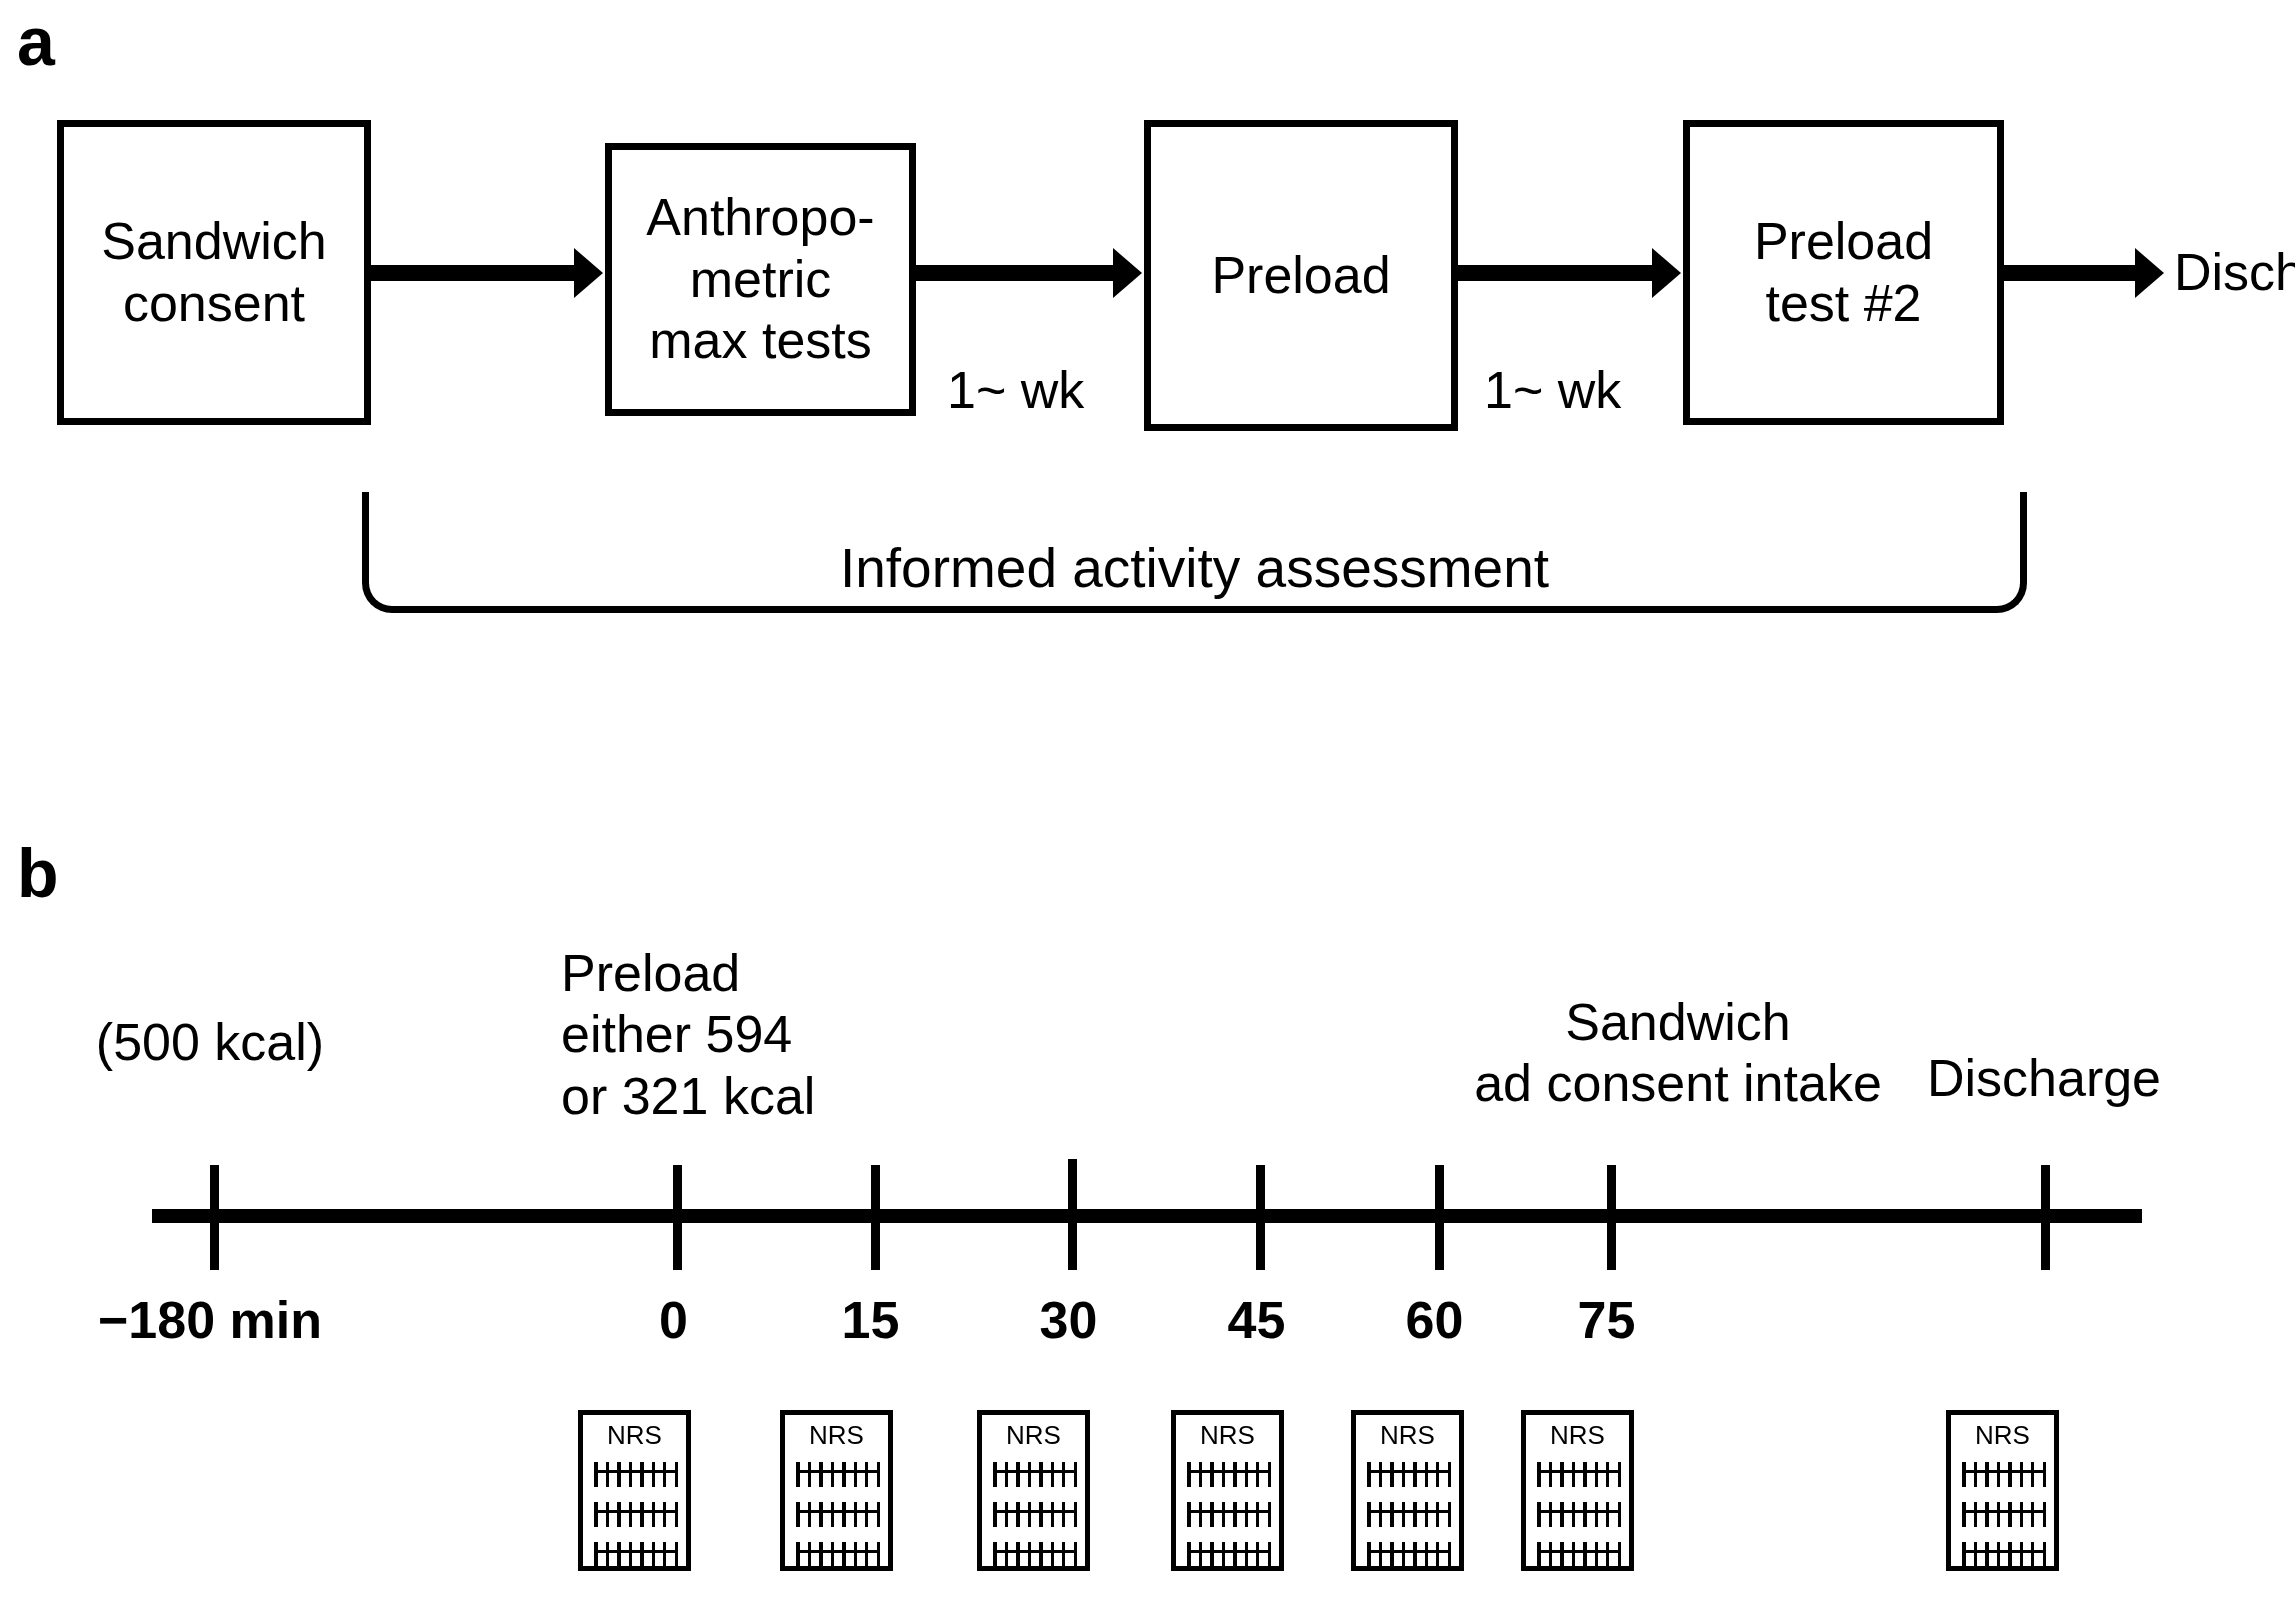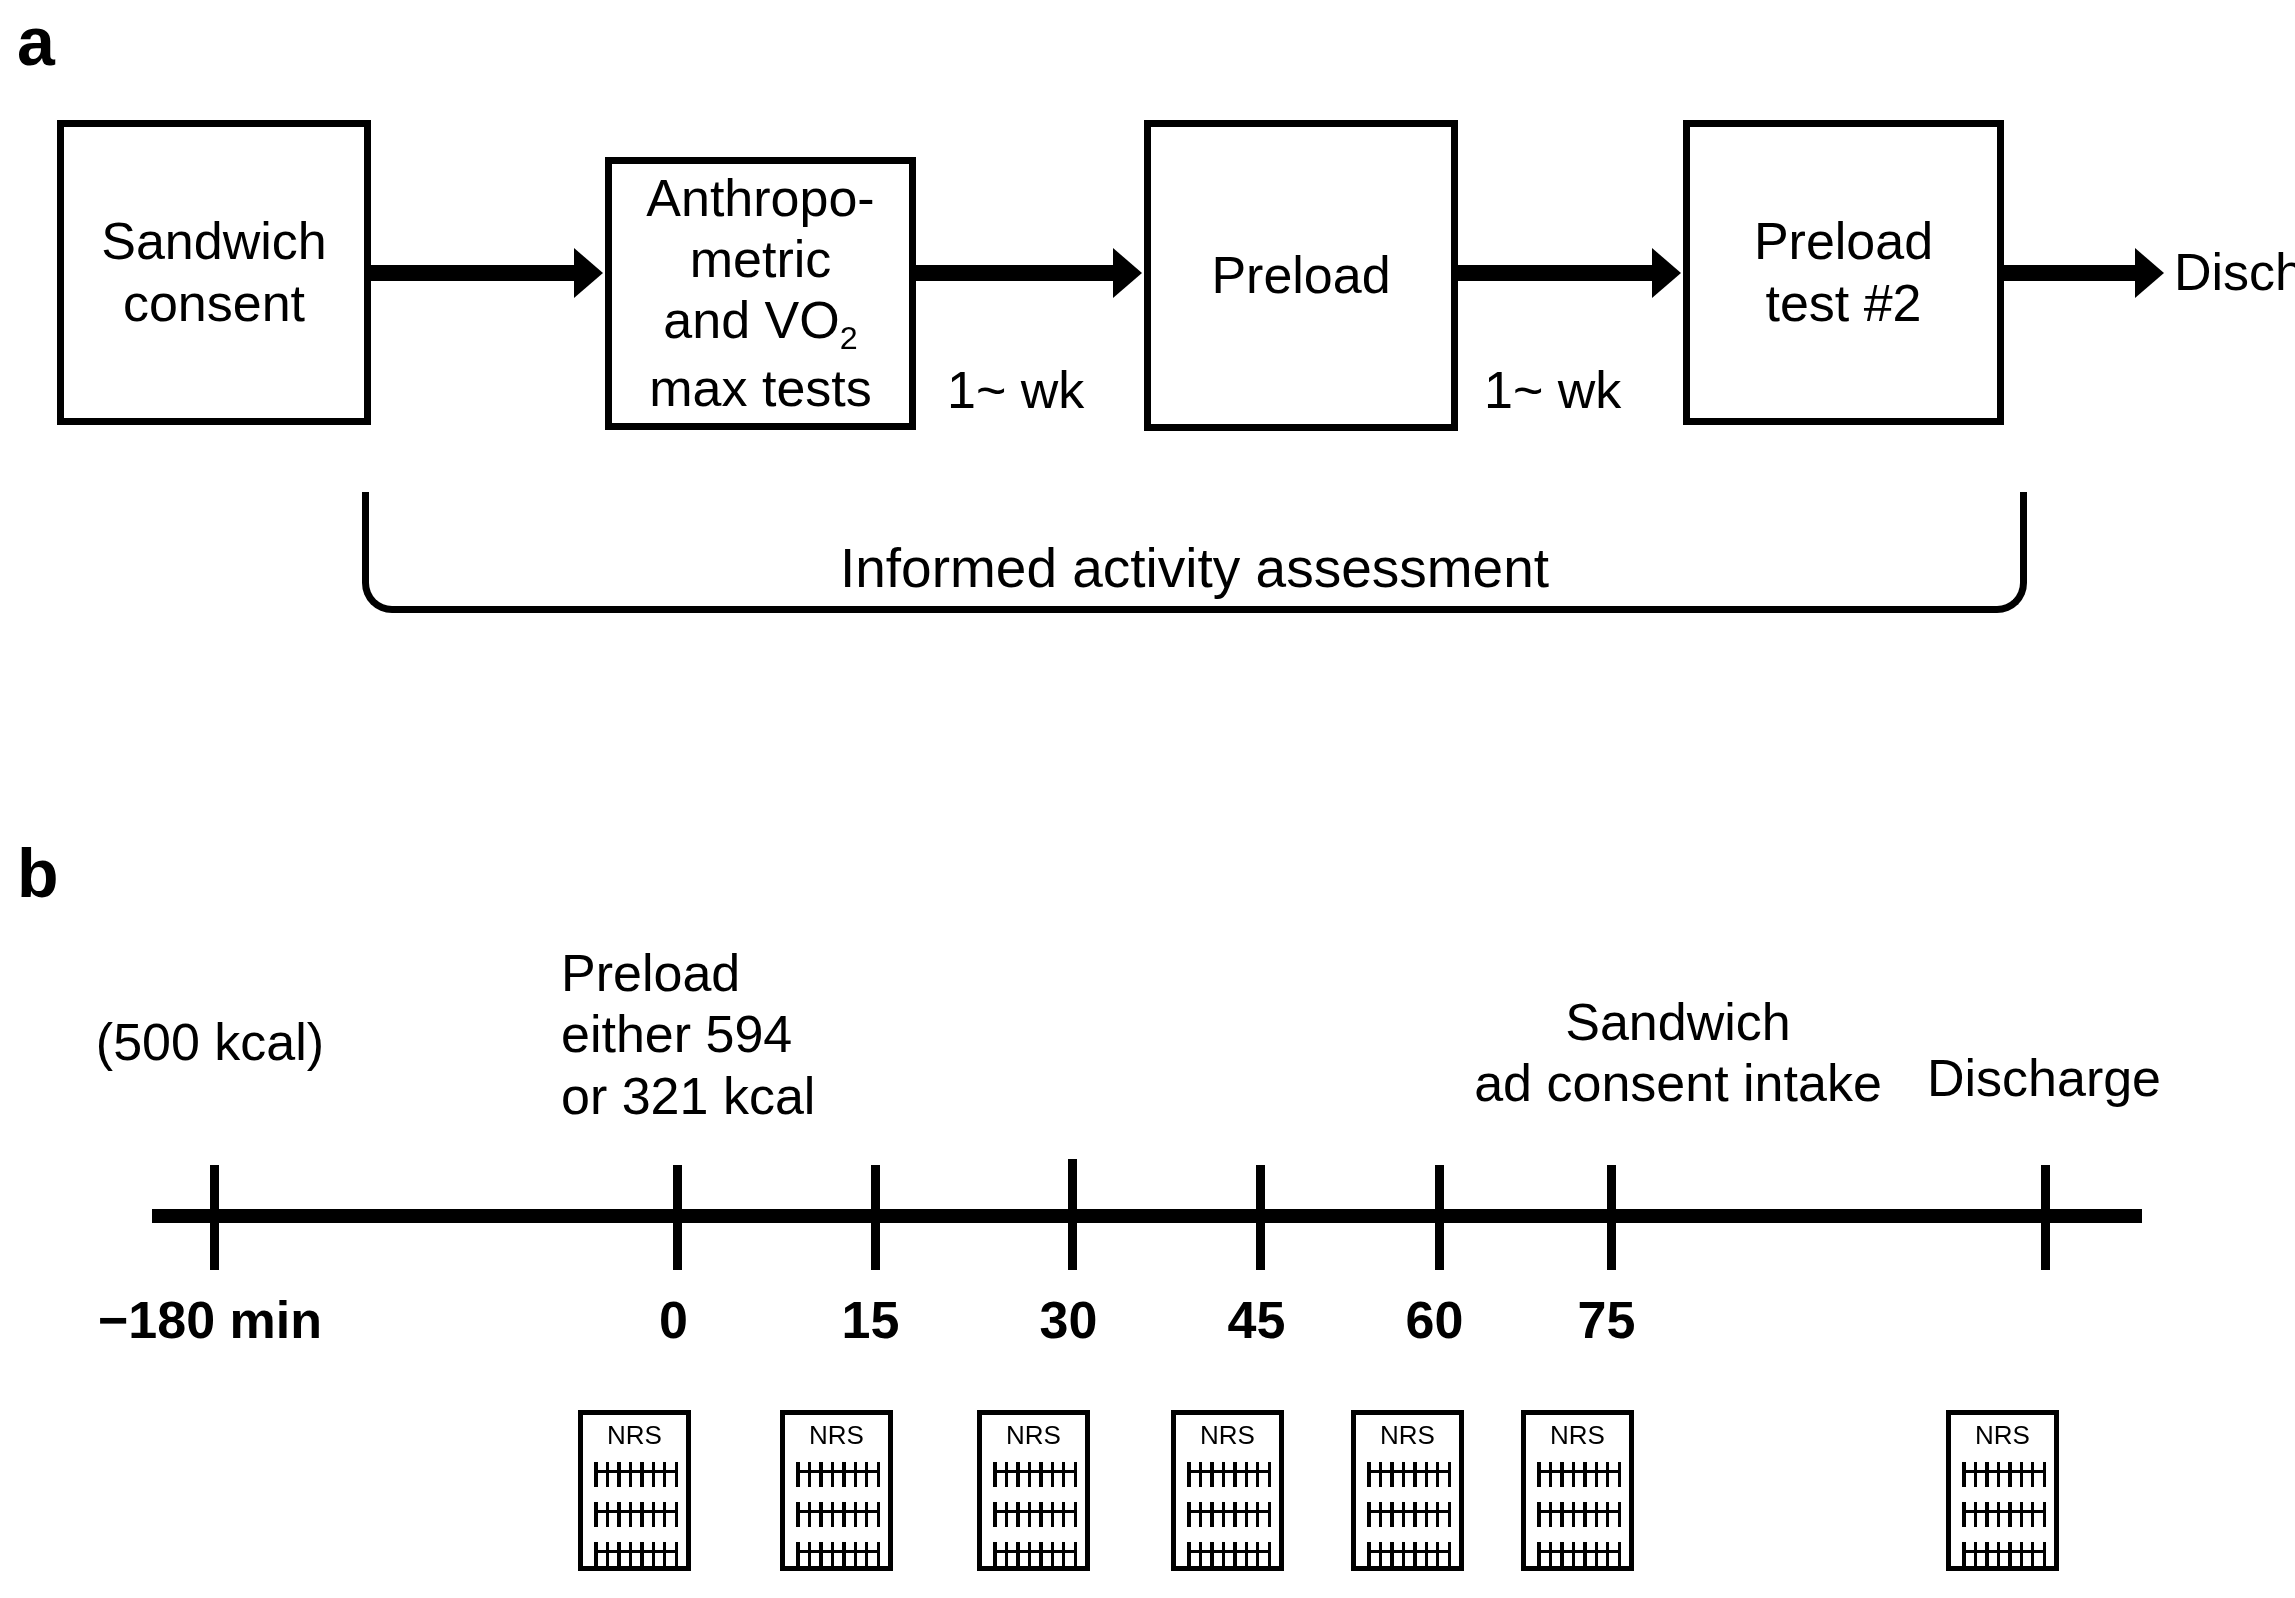--- a/index.html
+++ b/index.html
@@ -48,25 +48,24 @@
 
   <div class="panel-letter" style="left:17px;top:6.6px;">a</div>
 
   <div class="flow-box" style="left:57px;top:120px;width:314px;height:305px;">
     <div class="lines">
       <div>Sandwich</div>
       <div>consent</div>
     </div>
   </div>
 
-  <div class="flow-box" style="left:605px;top:157px;width:311px;height:273px;">
+  <div class="flow-box" style="left:605px;top:143px;width:311px;height:273px;">
     <div class="lines">
       <div>Anthropo-</div>
       <div>metric</div>
-      <div>and VO<span class="sub">2</span></div>
       <div>max tests</div>
     </div>
   </div>
 
   <div class="flow-box" style="left:1144px;top:120px;width:314px;height:311px;">
     <div class="lines">
       <div>Preload</div>
     </div>
   </div>
 

